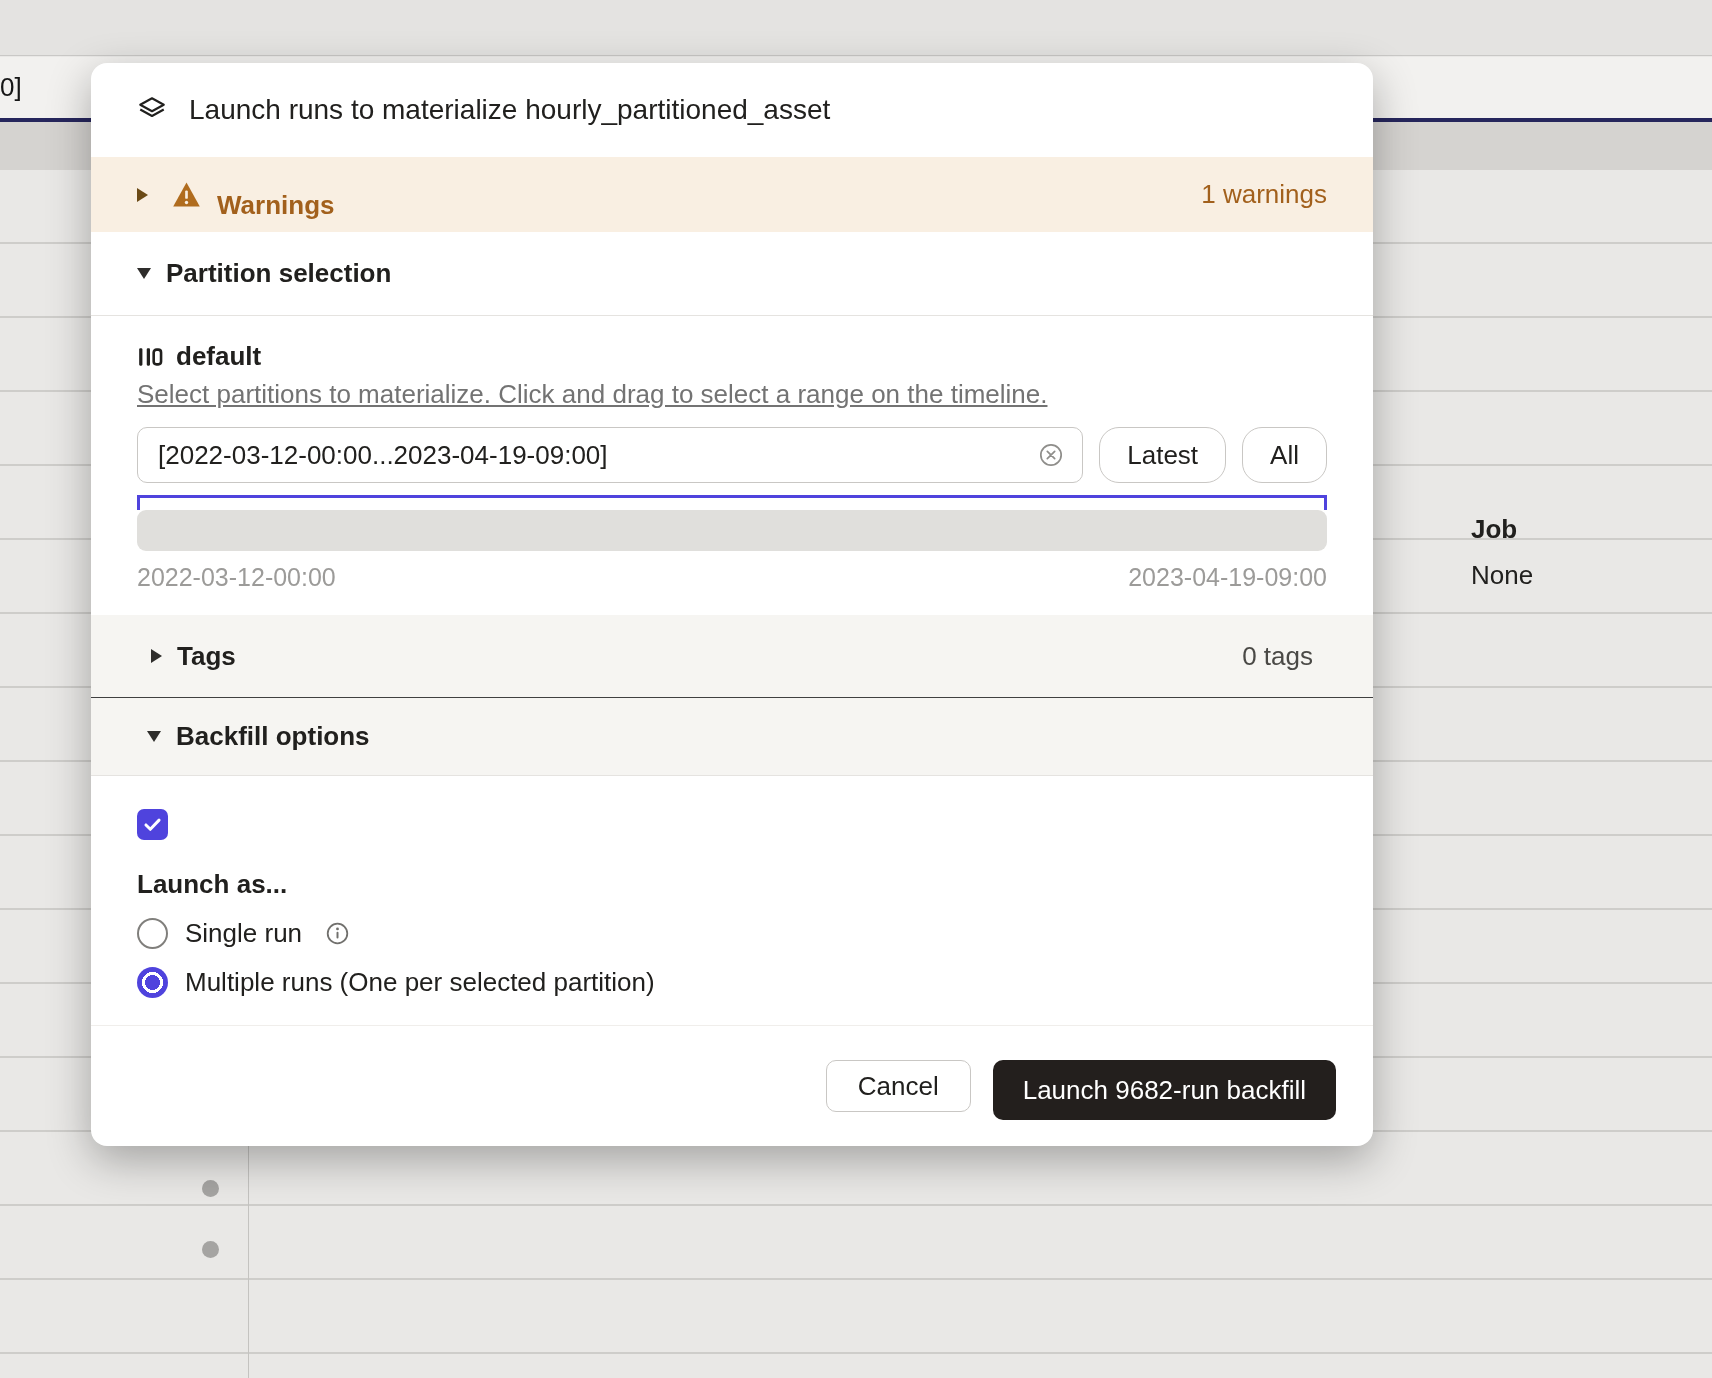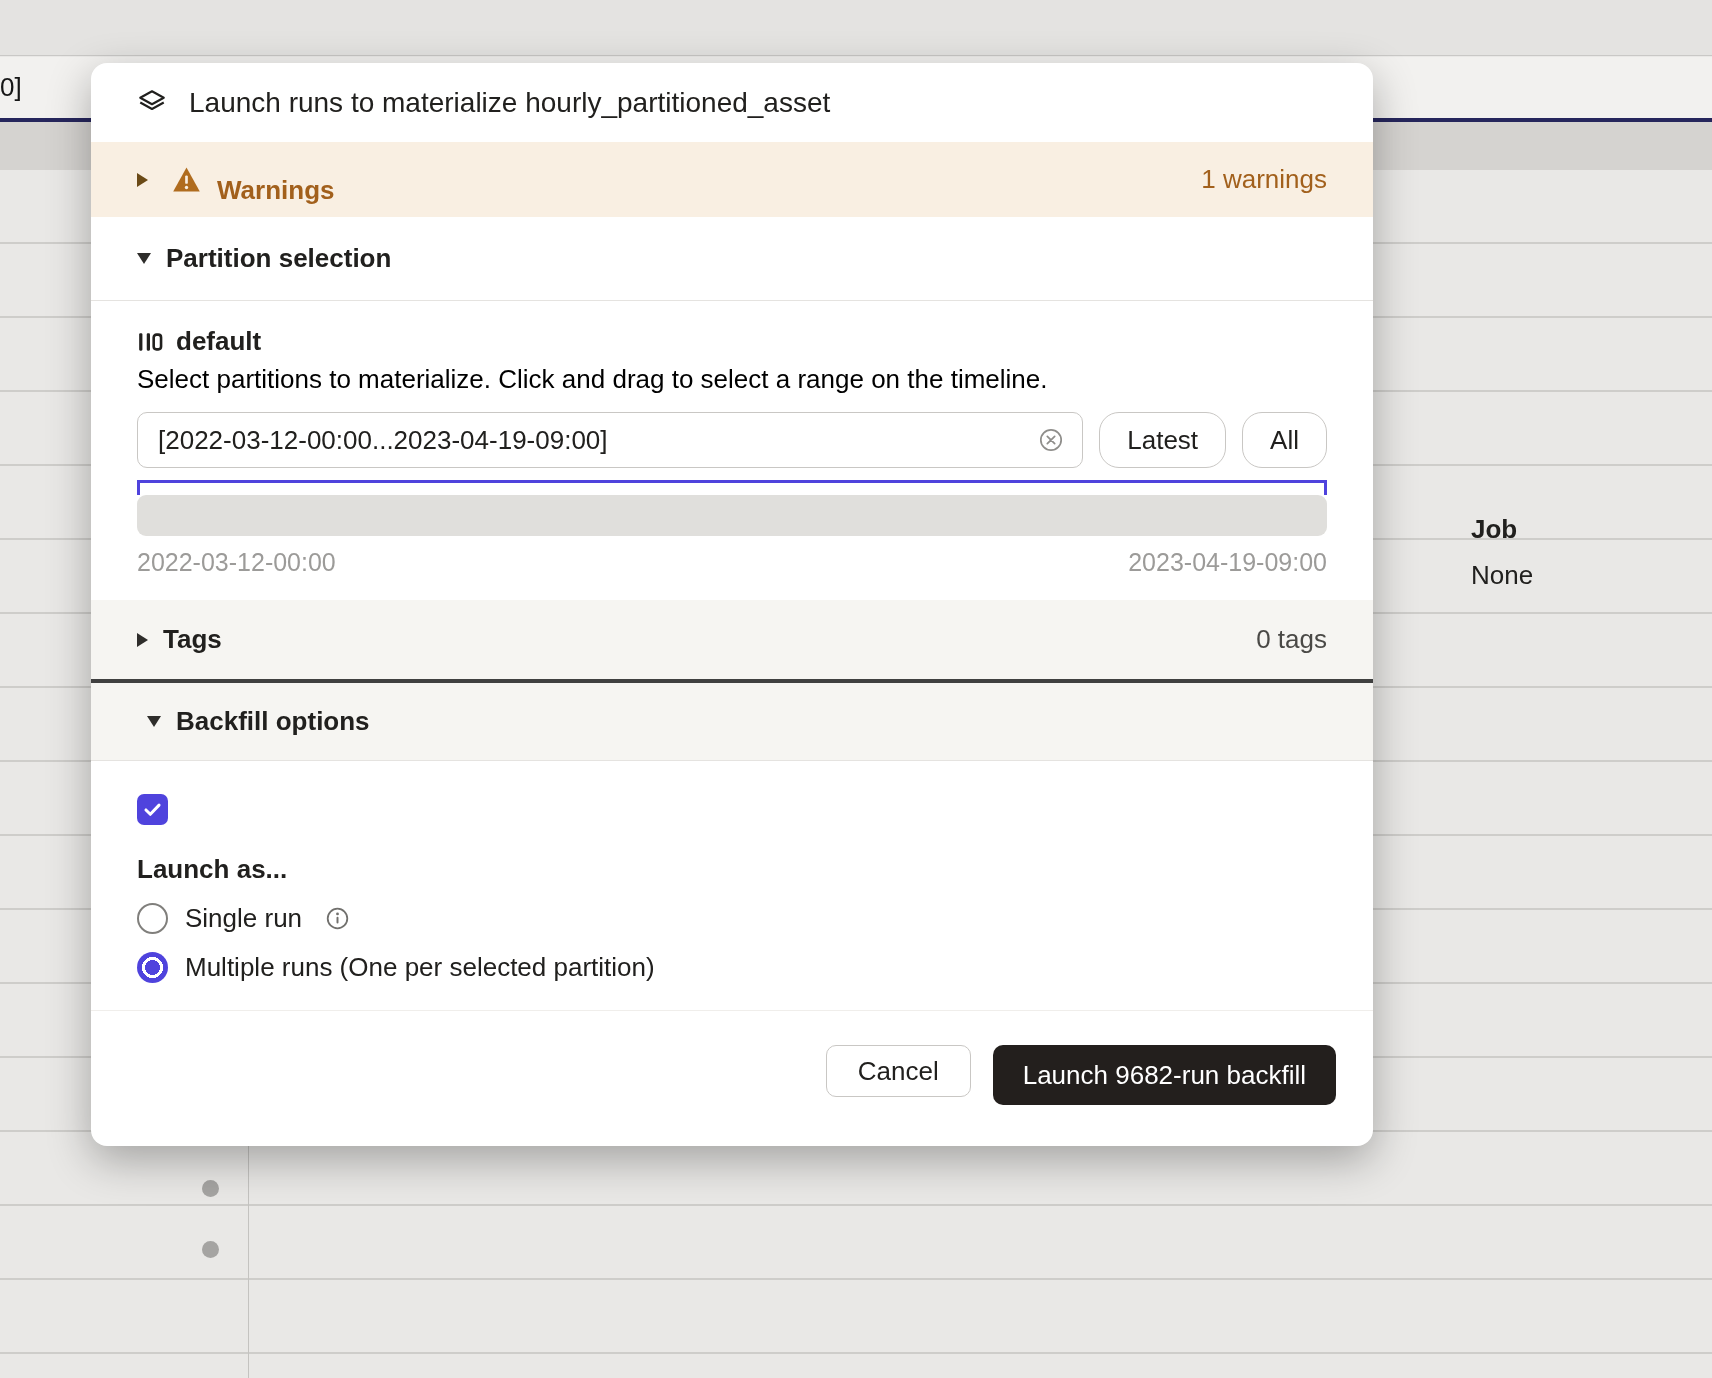--- a/index.html
+++ b/index.html
@@ -18,53 +18,53 @@
   .bg-job .job-label { font-weight:bold; margin-bottom:15px; }
   .bg-vline { position:absolute; left:248px; top:1146px; width:1px; height:232px; background:#C4C3C0; }
   .bg-dot { position:absolute; width:17px; height:17px; border-radius:50%; background:#A5A4A2; }
   .bg-dot.d1 { left:202px; top:1180px; }
   .bg-dot.d2 { left:202px; top:1241px; }
 
   
   .modal { position:absolute; left:91px; top:63px; width:1282px; height:1083px; background:#FFFFFF;
            border-radius:16px; box-shadow:0 14px 44px rgba(0,0,0,0.30); display:flex; flex-direction:column; overflow:hidden; }
 
-  .modal-header { height:79px; flex:none; display:flex; align-items:center; gap:22px; padding:0 46px; }
+  .modal-header { height:94px; flex:none; display:flex; align-items:center; gap:22px; padding:0 46px; }
   .modal-title { font-size:28px; color:#21201E; }
 
   .caret-r { width:0; height:0; border-left:11px solid currentColor; border-top:7px solid transparent; border-bottom:7px solid transparent; flex:none; }
   .caret-d { width:0; height:0; border-top:11px solid currentColor; border-left:7px solid transparent; border-right:7px solid transparent; flex:none; }
 
   .warnings-row { height:75px; flex:none; background:#F9EFE2; display:flex; align-items:center; padding:0 46px; cursor:pointer; }
   .warnings-row .caret-wrap { color:#6B4A16; display:flex; }
   .warnings-row .w-icon { margin-left:24px; display:flex; }
   .warnings-label { margin-left:16px; font-size:26px; font-weight:bold; color:#A2601C;margin-top:21px; }
   .warnings-count { margin-left:auto; font-size:26px; color:#A2601C; }
 
   .section-header { height:84px; flex:none; display:flex; align-items:center; gap:15px; padding:0 46px;
                     border-bottom:1px solid #E5E3E0; color:#2E2D2B; cursor:pointer; }
   .section-header .label { font-size:26px; font-weight:bold; color:#21201E; }
 
   .picker { flex:none; height:299px; padding:25px 46px 0; }
   .dim-row { display:flex; align-items:center; gap:13px; }
   .dim-name { font-size:26px; font-weight:bold; color:#21201E; }
-  .picker-desc { margin-top:7px; font-size:26px; color:#000000; }
+  .picker-desc { margin-top:7px; font-size:26px; color:#737373;text-decoration:underline; }
   .input-row { margin-top:17px; display:flex; gap:16px; }
   .range-input { flex:1; height:56px; border:1px solid #C9C7C4; border-radius:10px; background:#fff;
                  display:flex; align-items:center; padding:0 18px 0 20px; font-size:26px; color:#21201E; }
   .range-input .value { flex:1; white-space:nowrap; overflow:hidden; }
   .btn-outline { height:56px; padding:0 27px; border:1px solid #C9C7C4; border-radius:20px; background:#fff;
                  font-size:26px; color:#21201E; display:flex; align-items:center; cursor:pointer; font-family:inherit; }
   .timeline { margin-top:12px; }
   .sel-outline { height:15px; border:3px solid #4F43DD; border-bottom:none; }
   .health-bar { height:41px; background:#E0DFDC; border-radius:9px; }
   .range-labels { margin-top:12px; display:flex; justify-content:space-between; font-size:25px; color:#9C9B99; }
 
-  .tags-row { height:83px; flex:none; background:#F6F5F2; border-bottom:4px solid #404040;
-              display:flex; align-items:center; padding:0 46px; color:#2E2D2B; cursor:pointer; }
+  .tags-row { height:83px; flex:none; background:#F6F5F2; border-bottom:1px solid #404040;
+              display:flex; align-items:center; padding:0 60px; color:#2E2D2B; cursor:pointer; }
   .tags-row .label { margin-left:15px; font-size:26px; font-weight:bold; color:#21201E; }
   .tags-count { margin-left:auto; font-size:26px; color:#4A4946; }
 
   .backfill-header { height:78px; flex:none; background:#F6F5F2; border-bottom:1px solid #E5E3E0;
                      display:flex; align-items:center; gap:15px; padding:0 56px; color:#2E2D2B; cursor:pointer; }
   .backfill-header .label { font-size:26px; font-weight:bold; color:#21201E; }
 
   .options { flex:none; height:249px; padding:33px 46px 0; }
   .check-row { display:flex; align-items:center; gap:18px; cursor:pointer; }
   .checkbox { width:31px; height:31px; border-radius:7px; background:#4F43DD; display:flex; align-items:center; justify-content:center; flex:none; }

